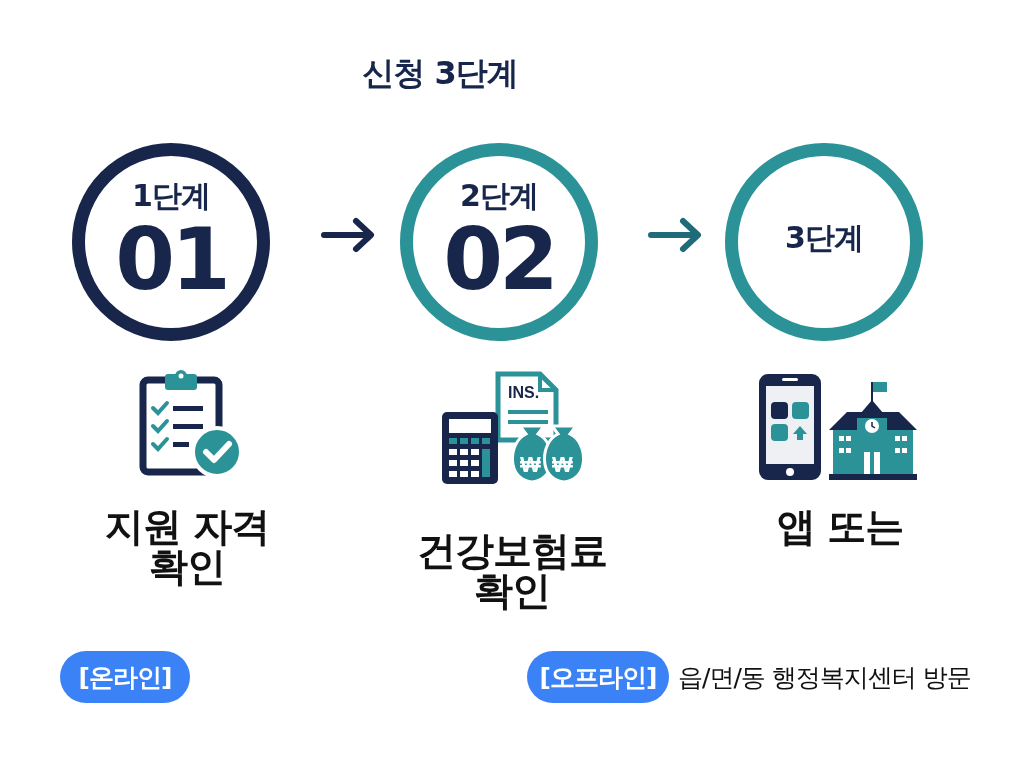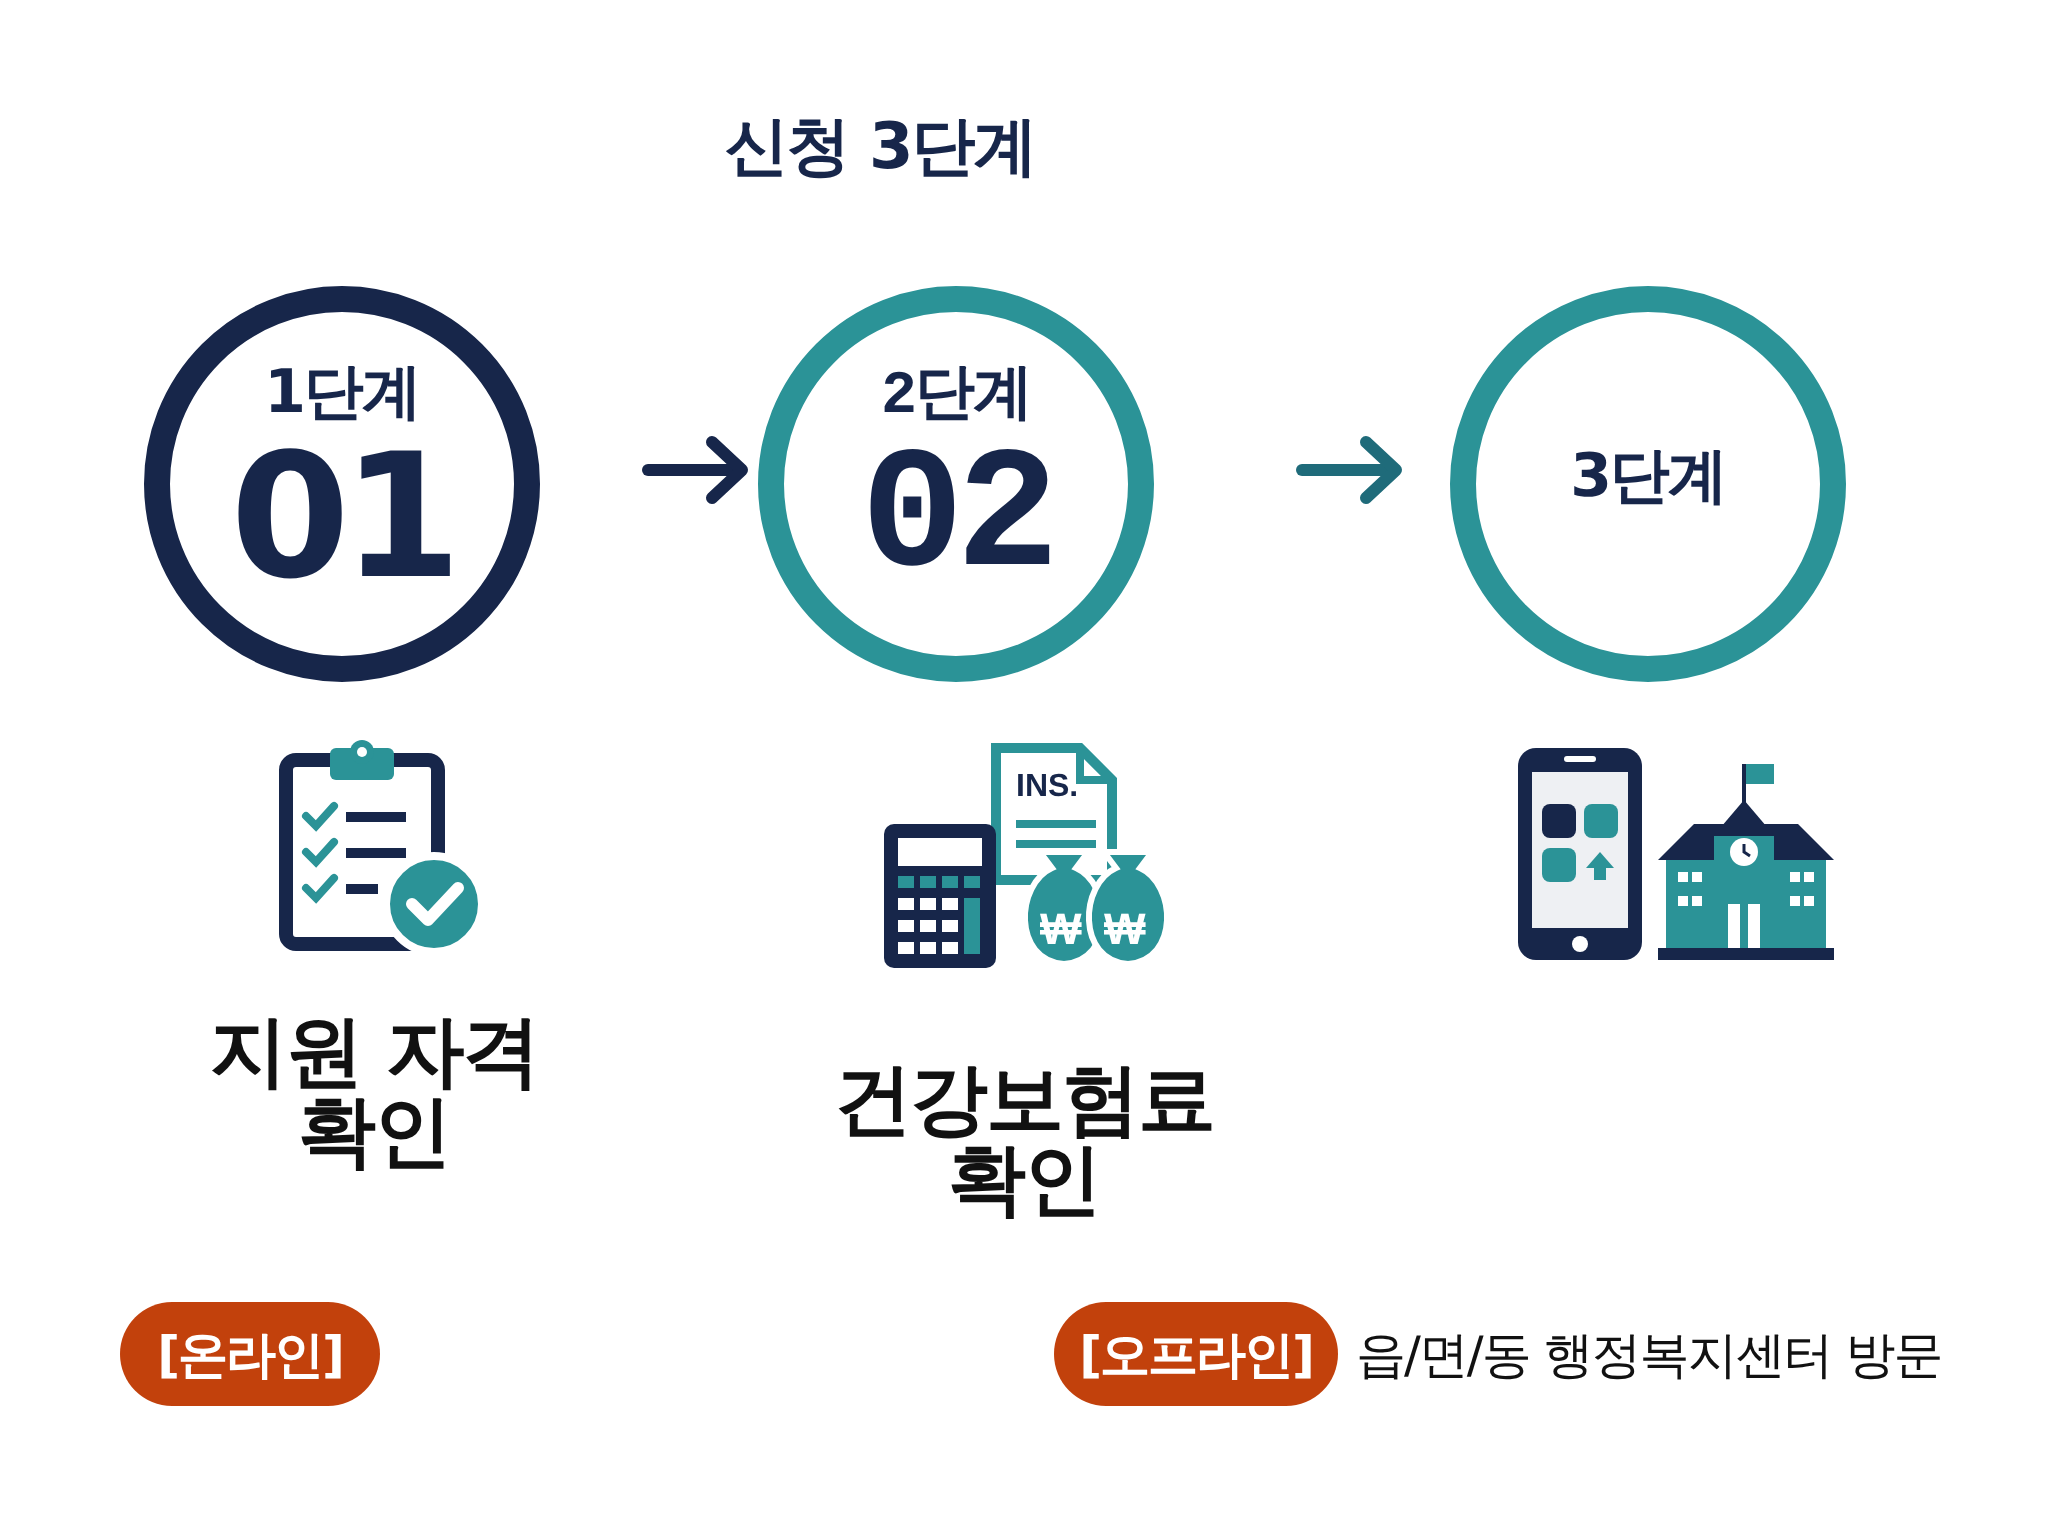--- a/index.html
+++ b/index.html
@@ -18,42 +18,42 @@
   }
   .circle .lbl { font-size: 30px; font-weight: bold; color: #17264a; margin-top: -8px; letter-spacing: -1px; }
   .circle .num { font-size: 86px; font-weight: bold; color: #17264a; line-height: 84px; letter-spacing: -4px; }
   .arrow { position: absolute; width: 60px; height: 40px; }
   .icon { position: absolute; }
   .caption {
     position: absolute; width: 260px; text-align: center; font-size: 39px; font-weight: bold;
     color: #111; line-height: 40px; letter-spacing: -1px;
   }
   .pill {
-    position: absolute; height: 52px; border-radius: 26px; background: #c2410c; color: #fff;
+    position: absolute; height: 52px; border-radius: 26px; background: #3b82f6; color: #fff;
     font-size: 25px; font-weight: bold; display: flex; align-items: center; justify-content: center;
     letter-spacing: -1px;
   }
   .note { position: absolute; font-size: 25px; color: #111; line-height: 33px; letter-spacing: -1px; }
 </style>
 </head>
 <body>
 
 <div class="title">신청 3단계</div>
 
 <div class="circle" style="left:72px; top:143px; border-color:#17264a;">
   <div class="lbl">1단계</div>
   <div class="num">01</div>
 </div>
 
 <svg class="arrow" style="left:318px; top:215px;" viewBox="0 0 60 40">
   <line x1="6" y1="20" x2="52" y2="20" stroke="#17264a" stroke-width="6" stroke-linecap="round"></line>
   <polyline points="38,6 53,20 38,34" fill="none" stroke="#17264a" stroke-width="6" stroke-linecap="round" stroke-linejoin="round"></polyline>
 </svg>
 
-<div class="circle" style="left:379px; top:143px; border-color:#2b9397;font-family:Liberation Mono, monospace;">
+<div class="circle" style="left:400px; top:143px; border-color:#2b9397;">
   <div class="lbl">2단계</div>
   <div class="num">02</div>
 </div>
 
 <svg class="arrow" style="left:645px; top:215px;" viewBox="0 0 60 40">
   <line x1="6" y1="20" x2="52" y2="20" stroke="#1f6b7a" stroke-width="6" stroke-linecap="round"></line>
   <polyline points="38,6 53,20 38,34" fill="none" stroke="#1f6b7a" stroke-width="6" stroke-linecap="round" stroke-linejoin="round"></polyline>
 </svg>
 
 <div class="circle" style="left:725px; top:143px; border-color:#2b9397;">
@@ -141,20 +141,21 @@
 
 <div class="caption" style="left:57px; top:507px;">
   <div>지원 자격</div>
   <div>확인</div>
 </div>
 <div class="caption" style="left:382px; top:507px;margin-top:24px;">
   <div>건강보험료</div>
   <div>확인</div>
 </div>
 <div class="caption" style="left:710px; top:507px;">
+  <div>앱 또는</div>
 </div>
 
 <div class="pill" style="left:60px; top:651px; width:130px;">[온라인]</div>
 <div class="note" style="left:197px; top:646px;">
 </div>
 
 <div class="pill" style="left:527px; top:651px; width:142px;">[오프라인]</div>
 <div class="note" style="left:678px; top:661px;">읍/면/동 행정복지센터 방문</div>
 
 </body></html>

